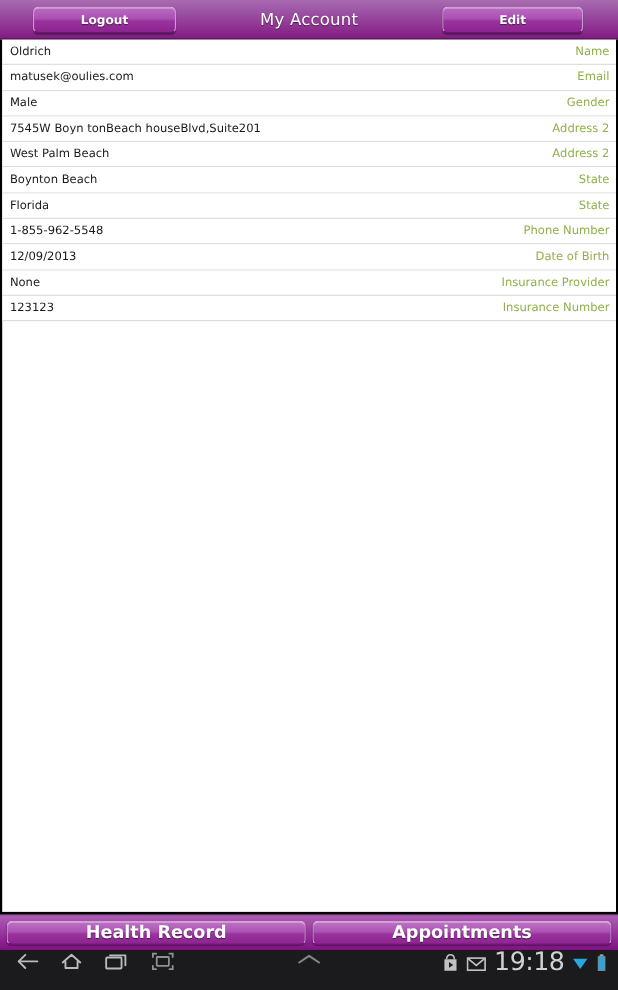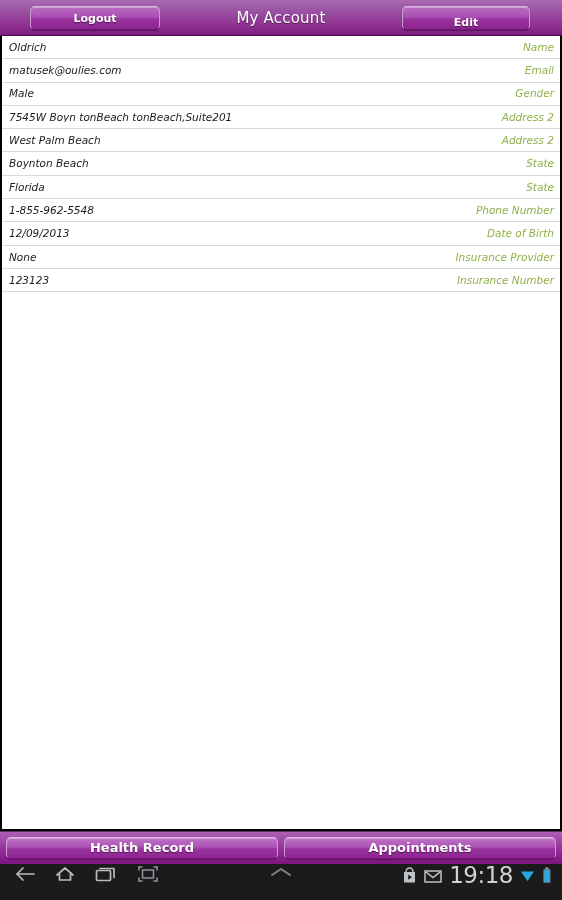--- a/index.html
+++ b/index.html
@@ -76,35 +76,35 @@
     color: #fff;
     font-size: 11px;
     font-weight: bold;
     display: flex;
     align-items: center;
     justify-content: center;
     text-shadow: 0 1px 1px rgba(0,0,0,.5);
     cursor: pointer;
   }
   .pbtn.logout { width: 130px; margin-left: 24px; }
-  .pbtn.edit   { width: 128px; margin-right: 26px; align-items: flex-end; }
+  .pbtn.edit   { width: 128px; margin-right: 26px; }
 
   
   .content {
     position: relative;
     box-sizing: border-box;
     width: 562px;
     height: 795px;
     background: #ffffff;
     border-left: 2px solid #000;
     border-right: 2px solid #000;
     border-bottom: 2px solid #000;
     overflow: hidden;
   }
-  .list { width: 100%; font-style: italic; }
+  .list { width: 100%; }
   .row {
     position: relative;
     box-sizing: border-box;
     height: 23.3px;
     display: flex;
     align-items: center;
     justify-content: space-between;
     padding: 0 6px 0 7px;
     border-bottom: 1px solid #d9d9d9;
     background: #fff;
@@ -163,21 +163,21 @@
     border-top-color: #ddbbe0;
     border-bottom-color: #701673;
     background: linear-gradient(to bottom,
                 #bd74c4 0%,
                 #ad52b6 45%,
                 #9a349d 55%,
                 #8d2491 100%);
     box-shadow: inset 0 1px 0 rgba(255,255,255,.32),
                 0 1px 1px rgba(0,0,0,.3);
     color: #fff;
-    font-size: 13px;
+    font-size: 16px;
     font-weight: bold;
     display: flex;
     align-items: center;
     justify-content: center;
     text-shadow: 0 1px 1px rgba(0,0,0,.5);
     cursor: pointer;
   }
 
   
   .sysbar {
@@ -243,21 +243,21 @@
         </div>
         <div class="row">
           <span class="val">matusek@oulies.com</span>
           <span class="lbl">Email</span>
         </div>
         <div class="row">
           <span class="val">Male</span>
           <span class="lbl">Gender</span>
         </div>
         <div class="row">
-          <span class="val">7545W Boyn tonBeach tonBeach,Suite201</span>
+          <span class="val">7545W Boyn tonBeach houseBlvd,Suite201</span>
           <span class="lbl">Address 2</span>
         </div>
         <div class="row">
           <span class="val">West Palm Beach</span>
           <span class="lbl">Address 2</span>
         </div>
         <div class="row">
           <span class="val">Boynton Beach</span>
           <span class="lbl">State</span>
         </div>

